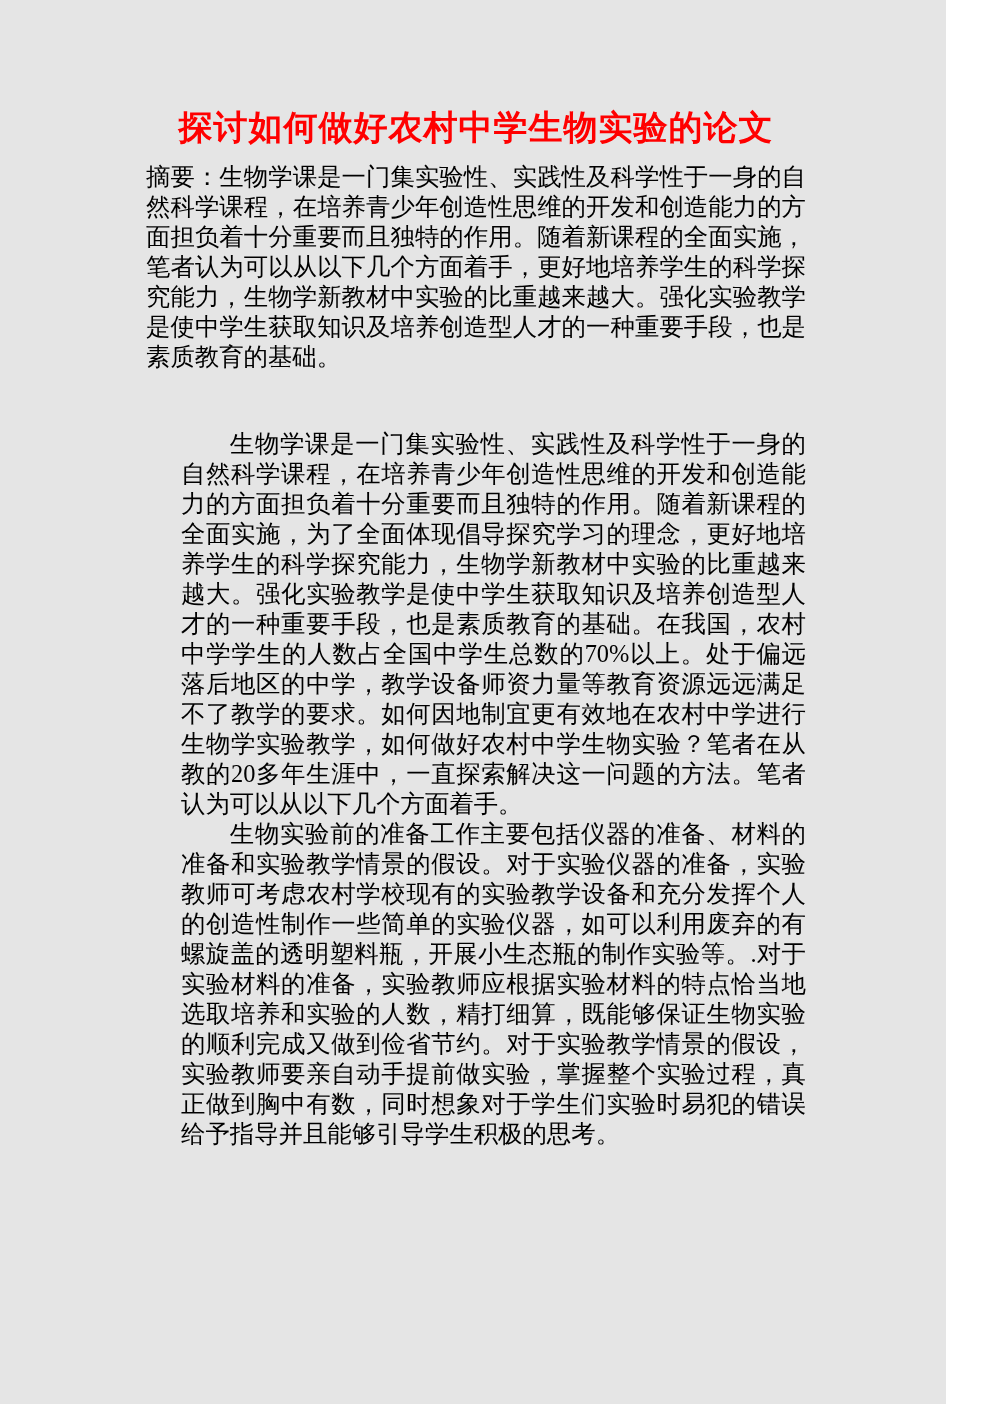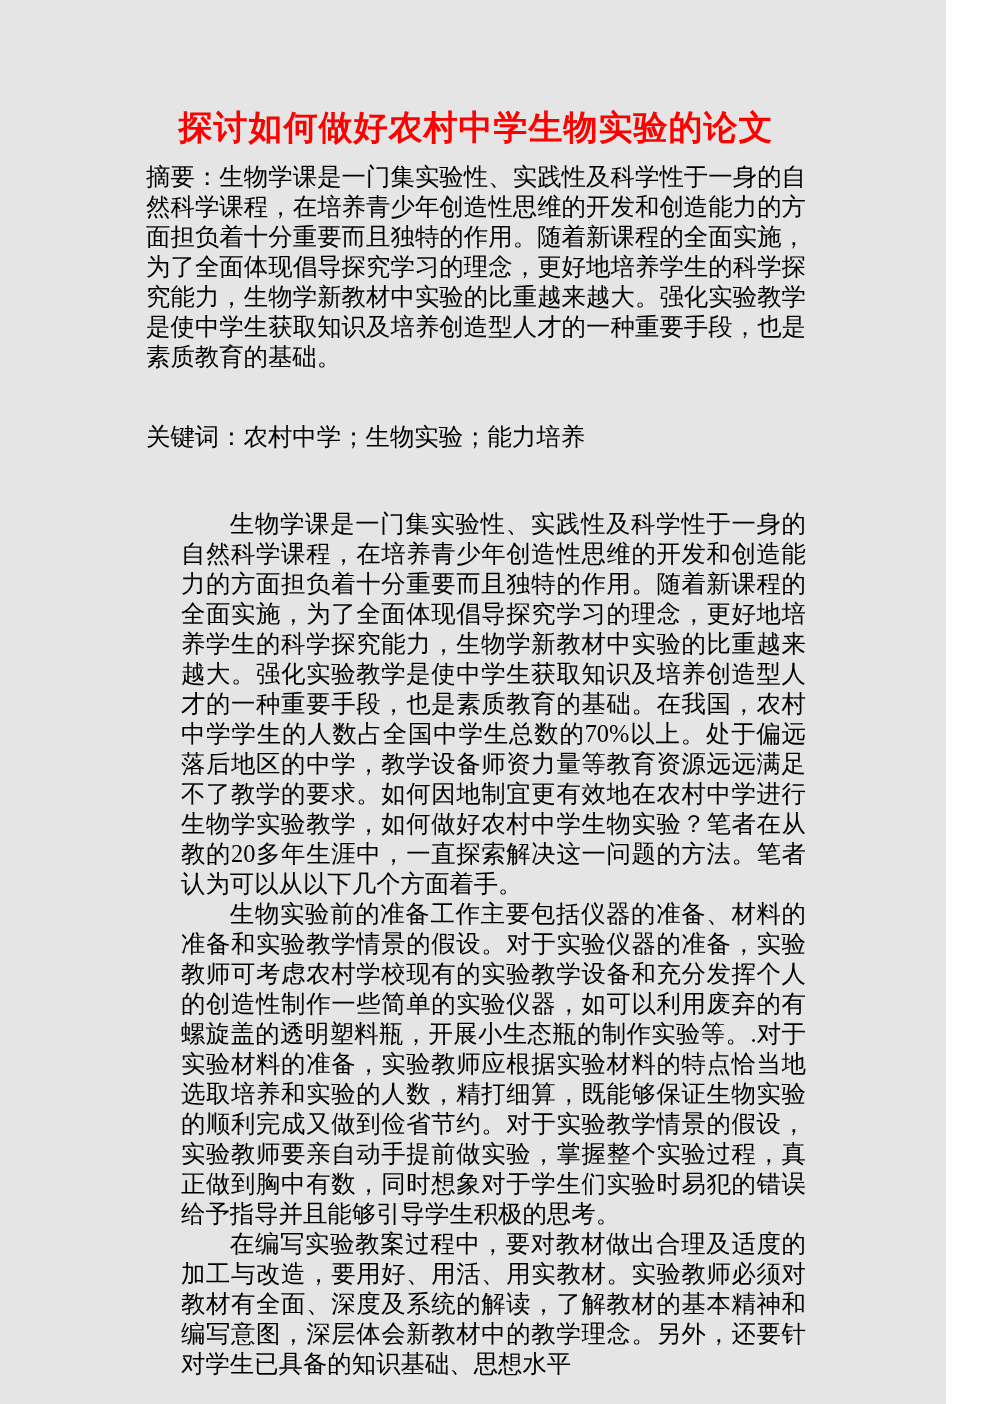--- a/index.html
+++ b/index.html
@@ -55,25 +55,23 @@
   }
 </style>
 </head>
 <body>
 
 <div class="page">
   <div class="content">
 
     <h1 class="doc-title">探讨如何做好农村中学生物实验的论文</h1>
 
-    <p class="doc-text abstract">摘要：生物学课是一门集实验性、实践性及科学性于一身的自然科学课程，在培养青少年创造性思维的开发和创造能力的方面担负着十分重要而且独特的作用。随着新课程的全面实施，为了全面体现倡导探究学习的理念，更好地培养学生的科学探究能力，生物学新教材中实验的比重越来越大。强化实验教学是使中学生获取知识及培养创造型人才的一种重要手段，也是素质教育的基础。</p>
+    <p class="doc-text abstract">摘要：生物学课是一门集实验性、实践性及科学性于一身的自然科学课程，在培养青少年创造性思维的开发和创造能力的方面担负着十分重要而且独特的作用。随着新课程的全面实施，笔者认为可以从以下几个方面着手，更好地培养学生的科学探究能力，生物学新教材中实验的比重越来越大。强化实验教学是使中学生获取知识及培养创造型人才的一种重要手段，也是素质教育的基础。</p>
 
-    <p class="doc-text keywords">关键词：农村中学；生物实验；能力培养</p>
 
     <p class="doc-text body-para first-body">生物学课是一门集实验性、实践性及科学性于一身的自然科学课程，在培养青少年创造性思维的开发和创造能力的方面担负着十分重要而且独特的作用。随着新课程的全面实施，为了全面体现倡导探究学习的理念，更好地培养学生的科学探究能力，生物学新教材中实验的比重越来越大。强化实验教学是使中学生获取知识及培养创造型人才的一种重要手段，也是素质教育的基础。在我国，农村中学学生的人数占全国中学生总数的70%以上。处于偏远落后地区的中学，教学设备师资力量等教育资源远远满足不了教学的要求。如何因地制宜更有效地在农村中学进行生物学实验教学，如何做好农村中学生物实验？笔者在从教的20多年生涯中，一直探索解决这一问题的方法。笔者认为可以从以下几个方面着手。</p>
 
 
     <p class="doc-text body-para">生物实验前的准备工作主要包括仪器的准备、材料的准备和实验教学情景的假设。对于实验仪器的准备，实验教师可考虑农村学校现有的实验教学设备和充分发挥个人的创造性制作一些简单的实验仪器，如可以利用废弃的有螺旋盖的透明塑料瓶，开展小生态瓶的制作实验等。.对于实验材料的准备，实验教师应根据实验材料的特点恰当地选取培养和实验的人数，精打细算，既能够保证生物实验的顺利完成又做到俭省节约。对于实验教学情景的假设，实验教师要亲自动手提前做实验，掌握整个实验过程，真正做到胸中有数，同时想象对于学生们实验时易犯的错误给予指导并且能够引导学生积极的思考。</p>
 
-    <p class="doc-text body-para">在编写实验教案过程中，要对教材做出合理及适度的加工与改造，要用好、用活、用实教材。实验教师必须对教材有全面、深度及系统的解读，了解教材的基本精神和编写意图，深层体会新教材中的教学理念。另外，还要针对学生已具备的知识基础、思想水平</p>
 
   </div>
 </div>
 
 </body></html>

